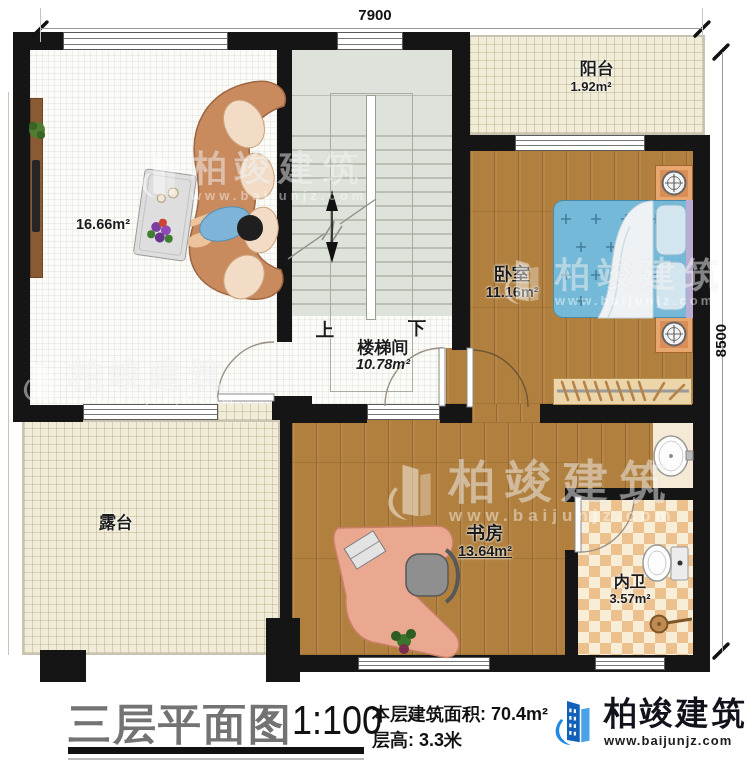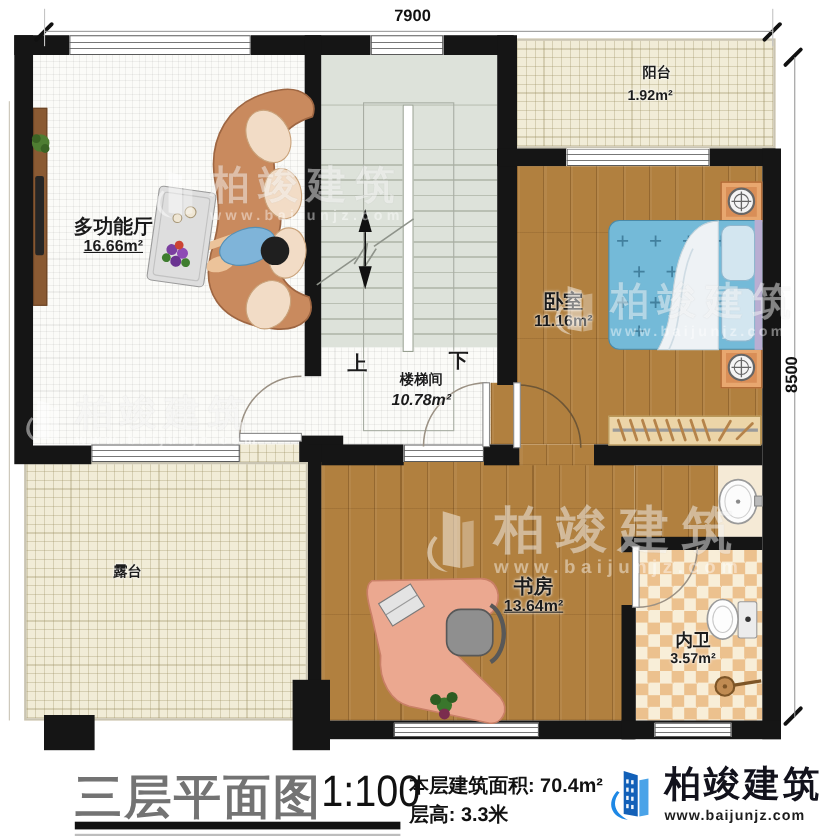--- a/index.html
+++ b/index.html
@@ -25,21 +25,21 @@
      background-image:repeating-linear-gradient(90deg,rgba(75,42,10,.28) 0 1px,rgba(255,255,255,.06) 1px 3px,transparent 3px 24px),
                       repeating-linear-gradient(0deg,rgba(75,42,10,.14) 0 1px,transparent 1px 96px);}
   .f-stair{background-color:#dde2da;}
   .f-marble{background-color:#f5ead6;
      background-image:radial-gradient(circle at 30% 30%,rgba(200,170,120,.25) 0 2px,transparent 3px),
                       radial-gradient(circle at 70% 60%,rgba(200,170,120,.2) 0 2px,transparent 3px);}
   .f-checker{background:repeating-conic-gradient(#ecc18e 0% 25%, #f8eed8 0% 50%);background-size:22px 22px;}
   
   .rlabel{position:absolute;text-align:center;color:#1b1b1b;font-weight:bold;
           text-shadow:0 0 3px rgba(255,255,255,.9),0 0 2px rgba(255,255,255,.9);white-space:nowrap;}
-  .n18{font-size:18px;} .n17{font-size:13px;text-align:center;} .n16{font-size:16px;}
+  .n18{font-size:18px;} .n17{font-size:17px;text-align:center;} .n16{font-size:16px;}
   .a14{font-size:14.5px;} .a13{font-size:13px;}
   
   .dimline{position:absolute;background:#9a9a9a;}
   .extline{position:absolute;background:#c4c4c4;}
   .dimtext{position:absolute;font-size:15px;font-weight:bold;color:#111;text-align:center;}
   
   .wm{position:absolute;display:flex;align-items:center;gap:9px;opacity:.55;pointer-events:none;}
   .wm svg{color:#ffffff;opacity:.85;}
   .wm .wm-txt{display:flex;flex-direction:column;line-height:1;}
   .wm .wm-name{font-weight:900;color:rgba(255,255,255,.82);text-shadow:0 0 1px rgba(140,140,140,.5);}
@@ -279,22 +279,21 @@
     </g>
   </svg>
 
   <div class="dimline" style="left:40px;top:28px;width:663px;height:1px;"></div>
   <div class="extline" style="left:40px;top:8px;width:1px;height:34px;"></div>
   <div class="extline" style="left:702px;top:8px;width:1px;height:34px;"></div>
   <div class="dimtext" style="left:340px;top:6px;width:70px;">7900</div>
   <div class="dimline" style="left:722px;top:52px;width:1px;height:600px;"></div>
   <div class="dimtext" style="left:688px;top:332px;width:64px;transform:rotate(-90deg);transform-origin:center;">8500</div>
 
-  <div class="rlabel n18" style="left:43px;top:194px;width:120px;">多功能厅</div>
-  <div class="rlabel a14" style="left:43px;top:216px;width:120px;text-decoration:underline;">16.66m²</div>
+  <div class="rlabel a14" style="left:43px;top:216px;width:120px;">16.66m²</div>
   <div class="rlabel n17" style="left:333px;top:336px;width:100px;">楼梯间</div>
   <div class="rlabel a14" style="left:333px;top:356px;width:100px;font-style:italic;">10.78m²</div>
   <div class="rlabel n18" style="left:312px;top:318px;width:26px;">上</div>
   <div class="rlabel n18" style="left:404px;top:316px;width:26px;">下</div>
   <div class="rlabel n18" style="left:452px;top:262px;width:120px;">卧室</div>
   <div class="rlabel a14" style="left:452px;top:284px;width:120px;">11.16m²</div>
   <div class="rlabel n17" style="left:537px;top:57px;width:120px;">阳台</div>
   <div class="rlabel a13" style="left:531px;top:79px;width:120px;">1.92m²</div>
   <div class="rlabel n18" style="left:425px;top:521px;width:120px;">书房</div>
   <div class="rlabel n17" style="left:56px;top:511px;width:120px;">露台</div>

